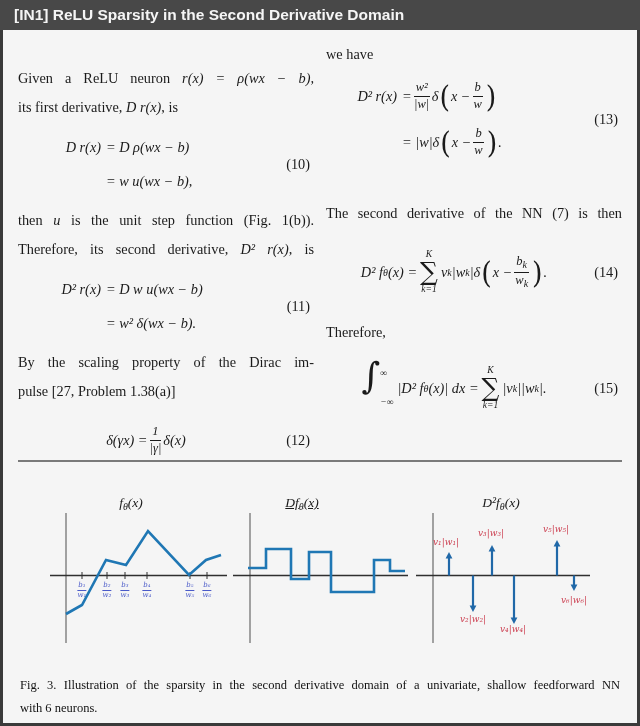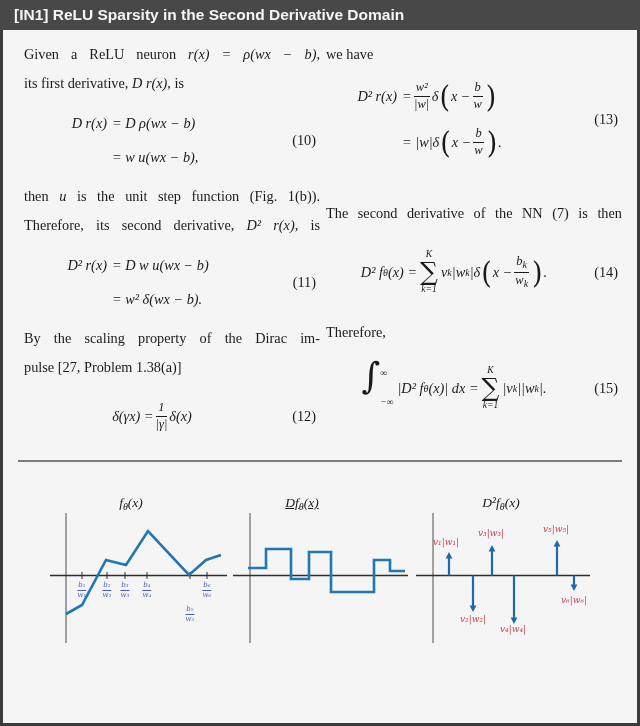--- a/index.html
+++ b/index.html
@@ -4,21 +4,21 @@
 <style>
   html,body{margin:0;padding:0;background:#ffffff;}
   .wrap{position:relative;width:640px;height:726px;background:#f5f5f5;overflow:hidden;
         font-family:"Liberation Serif","DejaVu Serif",serif;color:#1a1a1a;}
   .wrap .frame{position:absolute;left:0;top:30px;right:0;bottom:0;
         border:3px solid #3a3a3a;border-top:none;pointer-events:none;z-index:50;}
   .header{position:absolute;left:0;top:0;width:640px;height:30px;background:#484848;
         color:#f5f5f5;font-family:"Liberation Sans","DejaVu Sans",sans-serif;
         font-weight:bold;font-size:15.5px;line-height:30px;padding-left:14px;box-sizing:border-box;}
   .col{position:absolute;top:40px;width:296px;font-size:14.3px;line-height:29px;}
-  .col-left{left:24px;}
+  .col-left{left:18px;margin-top:24px;}
   .col-right{left:326px;}
   .jline{text-align:justify;text-align-last:justify;}
   .lline{text-align:left;}
   .m{font-style:italic;white-space:nowrap;}
   .eq{position:relative;font-style:italic;padding-right:40px;}
   .eqnum{position:absolute;right:4px;top:50%;transform:translateY(-50%);font-style:normal;}
   .aeq{display:grid;grid-template-columns:88px 1fr;}
   .aeq .rl{text-align:right;padding-right:5px;}
   .aeq .rr{text-align:left;}
   .row34{height:34px;line-height:34px;}
@@ -241,35 +241,39 @@
           <span class="fd">w₂</span>
         </div>
         <div class="tickfrac" style="left: 125px; top: 92.5px; color: rgb(74, 90, 200);">
           <span class="fn">b₃</span>
           <span class="fd">w₃</span>
         </div>
         <div class="tickfrac" style="left: 147px; top: 92.5px; color: rgb(74, 90, 200);">
           <span class="fn">b₄</span>
           <span class="fd">w₄</span>
         </div>
-        <div class="tickfrac" style="left: 190px; top: 92.5px; color: rgb(74, 90, 200); margin-top: 24px;">
+        <div class="tickfrac" style="left: 190px; top: 92.5px; color: rgb(74, 90, 200);">
           <span class="fn">b₅</span>
           <span class="fd">w₅</span>
         </div>
         <div class="tickfrac" style="left: 207px; top: 92.5px; color: rgb(74, 90, 200);">
           <span class="fn">b₆</span>
           <span class="fd">w₆</span>
         </div>
         <div class="plot-title" style="left: 131px; top: 7px;"><span>f</span><span class="sb">θ</span><span>(x)</span></div>
         <div class="plot-title" style="left: 302px; top: 7px; text-decoration: underline;"><span>Df</span><span class="sb">θ</span><span>(x)</span></div>
         <div class="implabel" style="left: 446px; top: 54px; color: rgb(205, 68, 85);">v₁|w₁|</div>
         <div class="implabel" style="left: 473px; top: 131px; color: rgb(205, 68, 85);">v₂|w₂|</div>
         <div class="implabel" style="left: 491px; top: 45px; color: rgb(205, 68, 85);">v₃|w₃|</div>
         <div class="implabel" style="left: 513px; top: 141px; color: rgb(205, 68, 85);">v₄|w₄|</div>
         <div class="implabel" style="left: 556px; top: 41px; color: rgb(205, 68, 85);">v₅|w₅|</div>
         <div class="implabel" style="left: 574px; top: 112px; color: rgb(205, 68, 85);">v₆|w₆|</div>
         <div class="plot-title" style="left: 501px; top: 7px; text-align: right;"><span>D²f</span><span class="sb">θ</span><span>(x)</span></div>
       </div>
   </div>
 
+  <div class="caption">
+    <div class="jline">Fig. 3.   Illustration of the sparsity in the second derivative domain of a univariate, shallow feedforward NN</div>
+    <div class="lline">with 6 neurons.</div>
+  </div>
 
   <div class="frame"></div>
 </div>
 
 </body></html>

